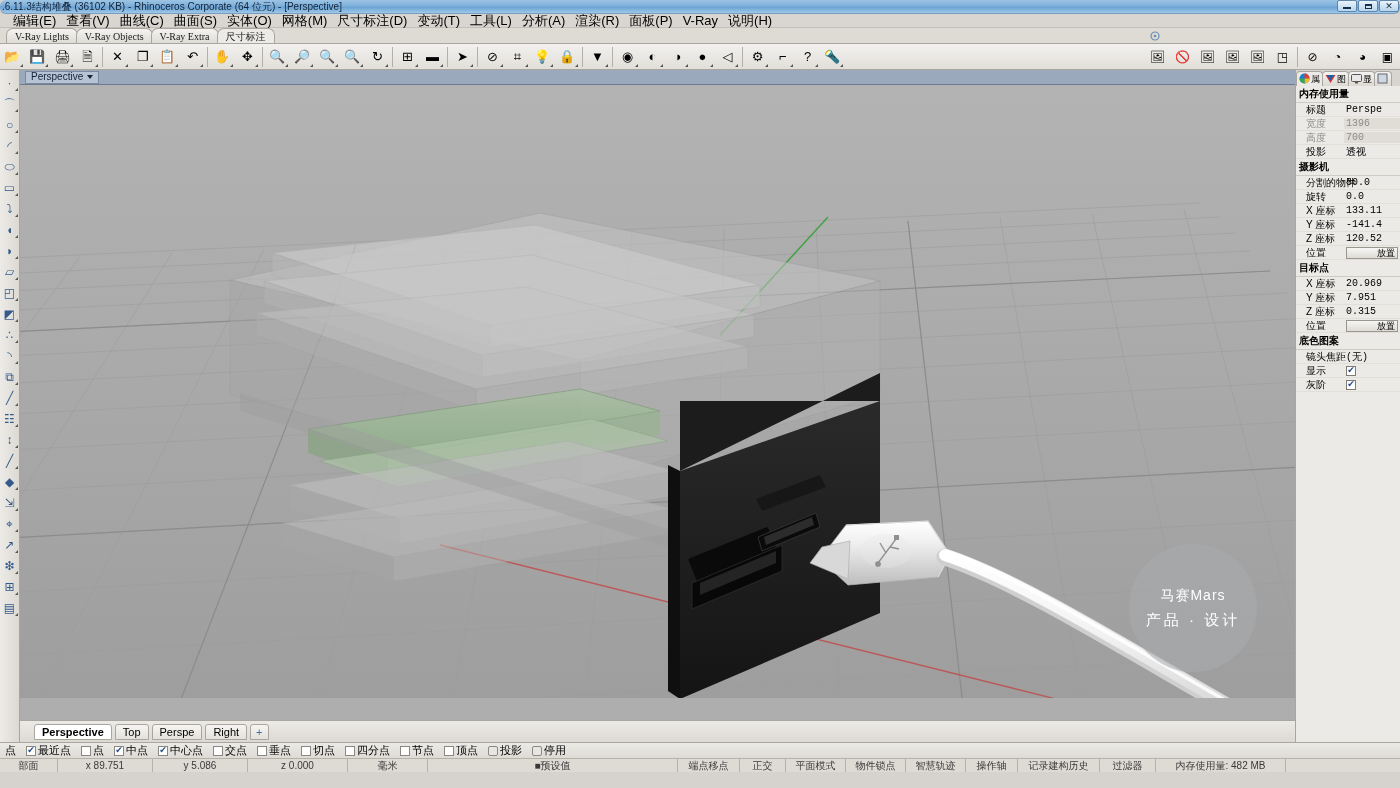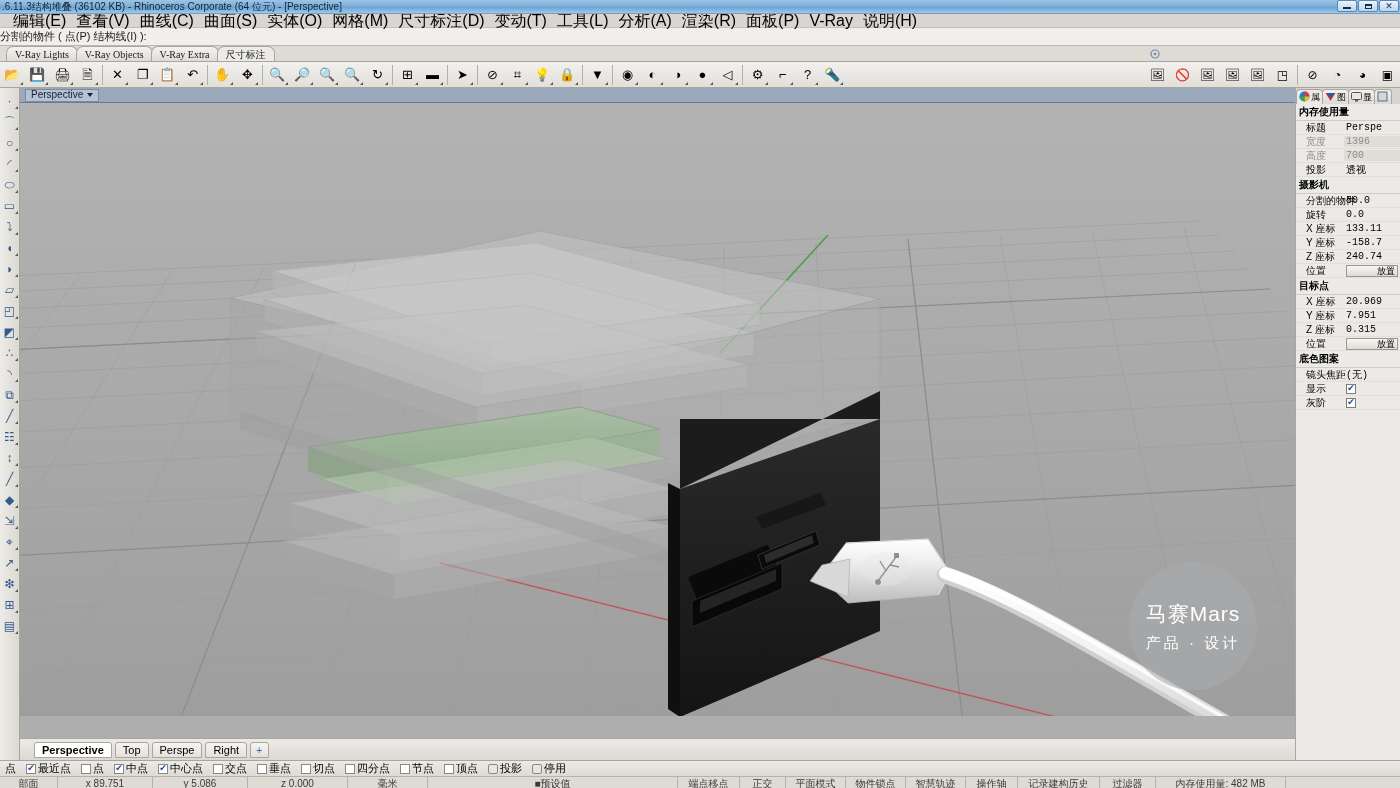--- a/index.html
+++ b/index.html
@@ -12,20 +12,21 @@
   }
   #app { position:relative; width:1400px; height:788px; }
 
   
   .titlebar {
     height:14px; width:100%;
     background: linear-gradient(to bottom,#9cc4e4 0%,#7fb0da 45%,#6ba3d4 55%,#9ec9e8 100%);
     display:flex; align-items:center;
     border-bottom:1px solid #7a9cc0;
     position:relative;
+    border-radius:6px;
   }
   .titlebar .ttl {
     font-size:10px; color:#10243a; padding-left:2px; white-space:nowrap;
     font-family:"Liberation Sans",sans-serif;
   }
   .winbtns { position:absolute; right:1px; top:0px; display:flex; gap:1px; }
   .winbtn {
     width:20px; height:12px;
     background:linear-gradient(to bottom,#eaf3fb,#b9d5ec);
     border:1px solid #5f87ae; border-radius:2px;
@@ -33,21 +34,21 @@
     font-size:7px;color:#14304d;
   }
   .winbtn .gl { display:block; }
   .winbtn .sq { width:7px;height:5px;border:1px solid #14304d;border-top-width:2px;}
 
   
   .menubar {
     height:14px; background:#d9d6d1; display:flex; align-items:center;
     border-bottom:1px solid #c2bfb9; padding-left:0px;
   }
-  .menu-item { font-size:16px; color:#000; padding:0 5px; line-height:14px; white-space:nowrap;}
+  .menu-item { font-size:13px; color:#000; padding:0 5px; line-height:14px; white-space:nowrap;}
 
   
   .cmdline {
     height:18px; background:#f0efed; border-bottom:1px solid #bbb8b2;
     display:flex; align-items:center; font-size:11px; color:#1a1a1a;
     padding-left:0px; white-space:nowrap; overflow:hidden;
   }
 
   
   .tbar-tabs {
@@ -177,21 +178,21 @@
   .st-cell { padding:0 6px; border-right:1px solid #b5b2ac; height:14px; line-height:14px;
      white-space:nowrap; overflow:hidden; text-align:center; }
 
   
   .watermark {
     position:absolute; right:38px; bottom:48px; width:128px;height:128px;
     border-radius:50%; background:rgba(170,172,174,0.55);
     display:flex; flex-direction:column; align-items:center; justify-content:center;
     pointer-events:none;
   }
-  .wm1 { color:#fff; font-size:21px; letter-spacing:1px; }
+  .wm1 { color:#fff; font-size:14px; letter-spacing:1px; }
   .wm2 { color:#fff; font-size:15px; letter-spacing:3px; margin-top:6px; }
 </style>
 </head>
 <body>
 
 <div id="app">
 
   <div class="titlebar">
     <span class="ttl">.6.11.3结构堆叠 (36102 KB) - Rhinoceros Corporate (64 位元) - [Perspective]</span>
     <div class="winbtns">
@@ -218,23 +219,20 @@
       <span class="menu-item">尺寸标注(D)</span>
       <span class="menu-item">变动(T)</span>
       <span class="menu-item">工具(L)</span>
       <span class="menu-item">分析(A)</span>
       <span class="menu-item">渲染(R)</span>
       <span class="menu-item">面板(P)</span>
       <span class="menu-item">V-Ray</span>
       <span class="menu-item">说明(H)</span>
     </div>
 
-  <div class="cmdline">
-    <span>分割的物件 ( 点(P)  结构线(I) ):</span>
-  </div>
 
   <div class="tbar-tabs" id="tbtabs">
     <div class="tbtab">V-Ray Lights</div>
       <div class="tbtab">V-Ray Objects</div>
       <div class="tbtab">V-Ray Extra</div>
       <div class="tbtab active">尺寸标注</div>
       <svg class="tb-right-dot" viewBox="0 0 10 10">
       <circle cx="5" cy="5" r="4" fill="none" stroke="#6a8fb5" stroke-width="1.2"></circle>
       <circle cx="5" cy="5" r="1.3" fill="#6a8fb5"></circle>
     </svg>
@@ -766,25 +764,25 @@
           <div class="rp-row">
             <div class="rp-label">旋转</div>
             <div class="rp-val">0.0</div>
           </div>
           <div class="rp-row">
             <div class="rp-label">X 座标</div>
             <div class="rp-val">133.11</div>
           </div>
           <div class="rp-row">
             <div class="rp-label">Y 座标</div>
-            <div class="rp-val">-158.7</div>
+            <div class="rp-val">-141.4</div>
           </div>
           <div class="rp-row">
             <div class="rp-label">Z 座标</div>
-            <div class="rp-val">240.74</div>
+            <div class="rp-val">120.52</div>
           </div>
           <div class="rp-row">
             <div class="rp-label">位置</div>
             <div class="rp-btn">放置</div>
           </div>
           <div class="rp-section">目标点</div>
           <div class="rp-row">
             <div class="rp-label">X 座标</div>
             <div class="rp-val">20.969</div>
           </div>

